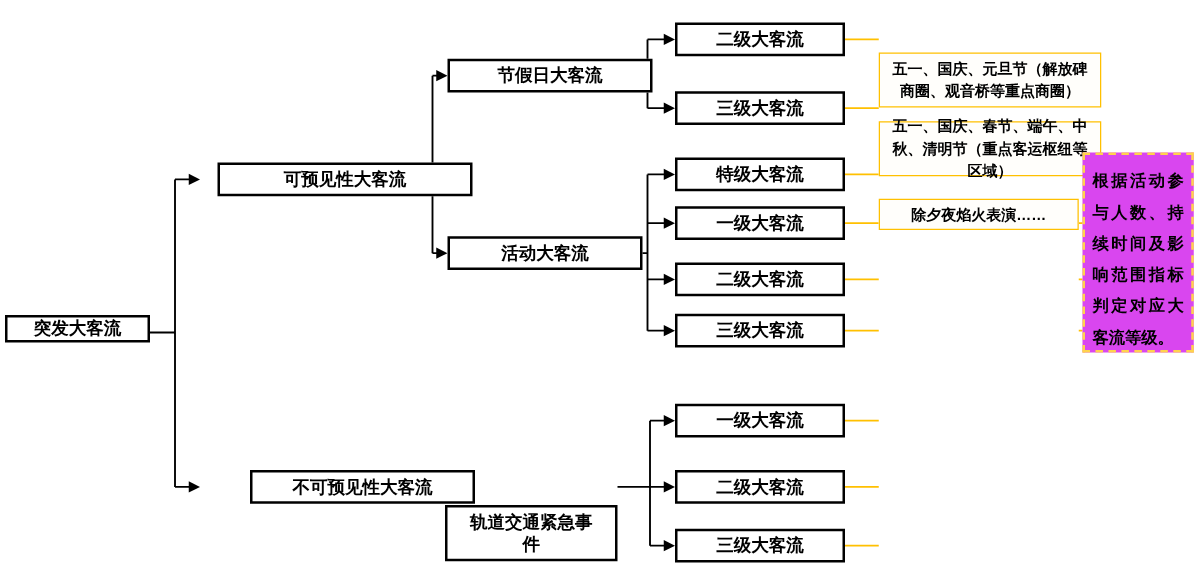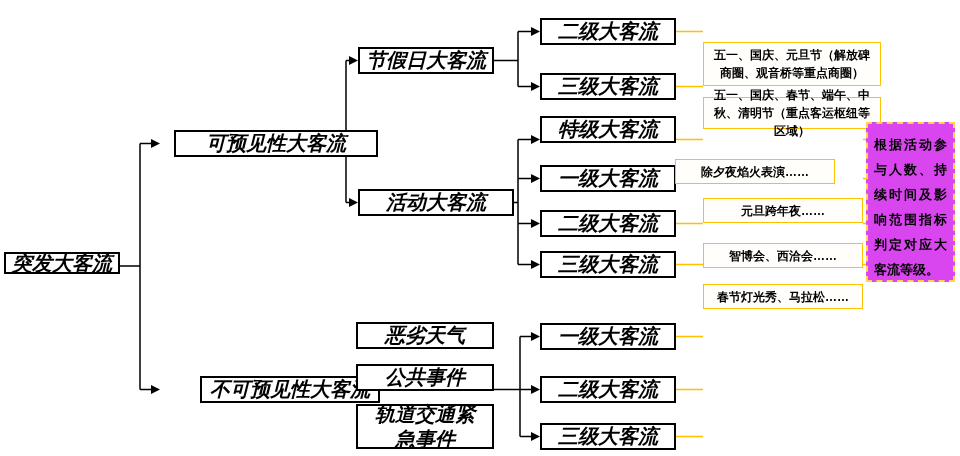--- a/index.html
+++ b/index.html
@@ -4,21 +4,21 @@
 <style>
   html,body{margin:0;padding:0;background:#ffffff;}
   #canvas{
     position:relative;width:960px;height:456px;background:#ffffff;
     font-family:"Liberation Sans","DejaVu Sans",sans-serif;color:#000;
     overflow:hidden;
   }
   .node{
     position:absolute;box-sizing:border-box;background:#fff;
     border:2px solid #000;display:flex;align-items:center;justify-content:center;
-    font-weight:bold;font-size:20px;text-align:center;line-height:1.25;font-style:italic;
+    font-weight:bold;font-size:14px;text-align:center;line-height:1.25;
   }
   .desc{
     position:absolute;box-sizing:border-box;background:#fffefb;
     border:1px solid #ffc000;display:flex;align-items:center;justify-content:center;
     font-weight:bold;font-size:12px;text-align:center;line-height:1.5;padding:2px 6px;margin-top:32px;
   }
   .note{
     position:absolute;box-sizing:border-box;background:#d946ef;
     border:2px dashed #ffd34d;font-weight:bold;font-size:13px;
   }
@@ -60,43 +60,38 @@
     <path d="M676 139.5 H703 M676 178.5 H703 M676 223.5 H703 M676 264.5 H703" stroke="#FFC000" stroke-width="1.5" fill="none"></path>
     <path d="M863 139.5 H866 M863 178.5 H866 M863 223.5 H866 M863 264.5 H866" stroke="#FFC000" stroke-width="1.5" fill="none"></path>
     <path d="M676 336.5 H703 M676 389.5 H703 M676 436.5 H703" stroke="#FFC000" stroke-width="1.5" fill="none"></path>
   </svg>
 
   <div class="node" style="left:4px;top:252px;width:116px;height:22px;">突发大客流</div>
 
   <div class="node" style="left:174px;top:130px;width:204px;height:27px;">可预见性大客流</div>
   <div class="node" style="left:160px;top:376px;width:180px;height:27px;margin-left:40px;">不可预见性大客流</div>
 
-  <div class="node" style="left:358px;top:47px;width:136px;height:27px;">节假日大客流</div>
+  <div class="node" style="left:358px;top:47px;width:164px;height:27px;">节假日大客流</div>
   <div class="node" style="left:358px;top:189px;width:156px;height:27px;">活动大客流</div>
 
   <div class="node" style="left:540px;top:18px;width:136px;height:27px;">二级大客流</div>
   <div class="node" style="left:540px;top:73px;width:136px;height:27px;">三级大客流</div>
 
   <div class="desc" style="left:703px;top:10px;width:178px;height:44px;">五一、国庆、元旦节（解放碑商圈、观音桥等重点商圈）</div>
-  <div class="desc" style="left:703px;top:65px;width:178px;height:32px;">五一、国庆、春节、端午、中秋、清明节（重点客运枢纽等区域）</div>
+  <div class="desc" style="left:703px;top:65px;width:178px;height:44px;">五一、国庆、春节、端午、中秋、清明节（重点客运枢纽等区域）</div>
 
-  <div class="node" style="left:540px;top:116px;width:136px;height:27px;">特级大客流</div>
+  <div class="node" style="left:540px;top:126px;width:136px;height:27px;">特级大客流</div>
   <div class="node" style="left:540px;top:165px;width:136px;height:27px;">一级大客流</div>
   <div class="node" style="left:540px;top:210px;width:136px;height:27px;">二级大客流</div>
   <div class="node" style="left:540px;top:251px;width:136px;height:27px;">三级大客流</div>
 
-  <div class="desc" style="left:675px;top:127px;width:160px;height:25px;">除夕夜焰火表演……</div>
-  <div class="desc" style="left:703px;top:166px;width:160px;height:25px;">元旦跨年夜……</div>
-  <div class="desc" style="left:703px;top:211px;width:160px;height:25px;">智博会、西洽会……</div>
-  <div class="desc" style="left:703px;top:252px;width:160px;height:25px;">春节灯光秀、马拉松……</div>
+  <div class="desc" style="left:703px;top:127px;width:160px;height:25px;">除夕夜焰火表演……</div>
 
   <div class="note" id="note-activity" style="left:866px;top:122px;width:89px;height:160px;">根据活动参与人数、持续时间及影响范围指标判定对应大客流等级。</div>
 
-  <div class="node" style="left:356px;top:322px;width:138px;height:27px;">恶劣天气</div>
-  <div class="node" style="left:356px;top:364px;width:138px;height:27px;">公共事件</div>
   <div class="node" style="left:356px;top:404px;width:138px;height:45px;padding:0 14px;">轨道交通紧急事件</div>
 
   <div class="node" style="left:540px;top:323px;width:136px;height:27px;">一级大客流</div>
   <div class="node" style="left:540px;top:376px;width:136px;height:27px;">二级大客流</div>
   <div class="node" style="left:540px;top:423px;width:136px;height:27px;">三级大客流</div>
 
 
 </div>
 
 </body></html>

